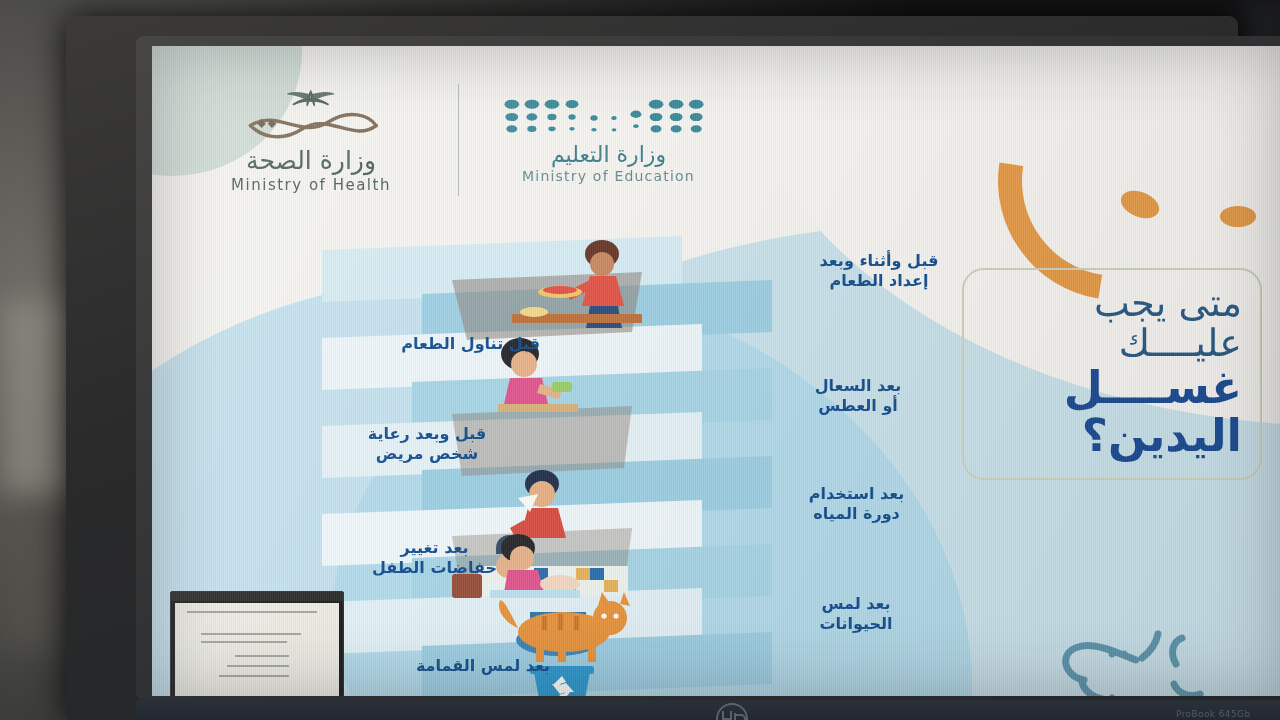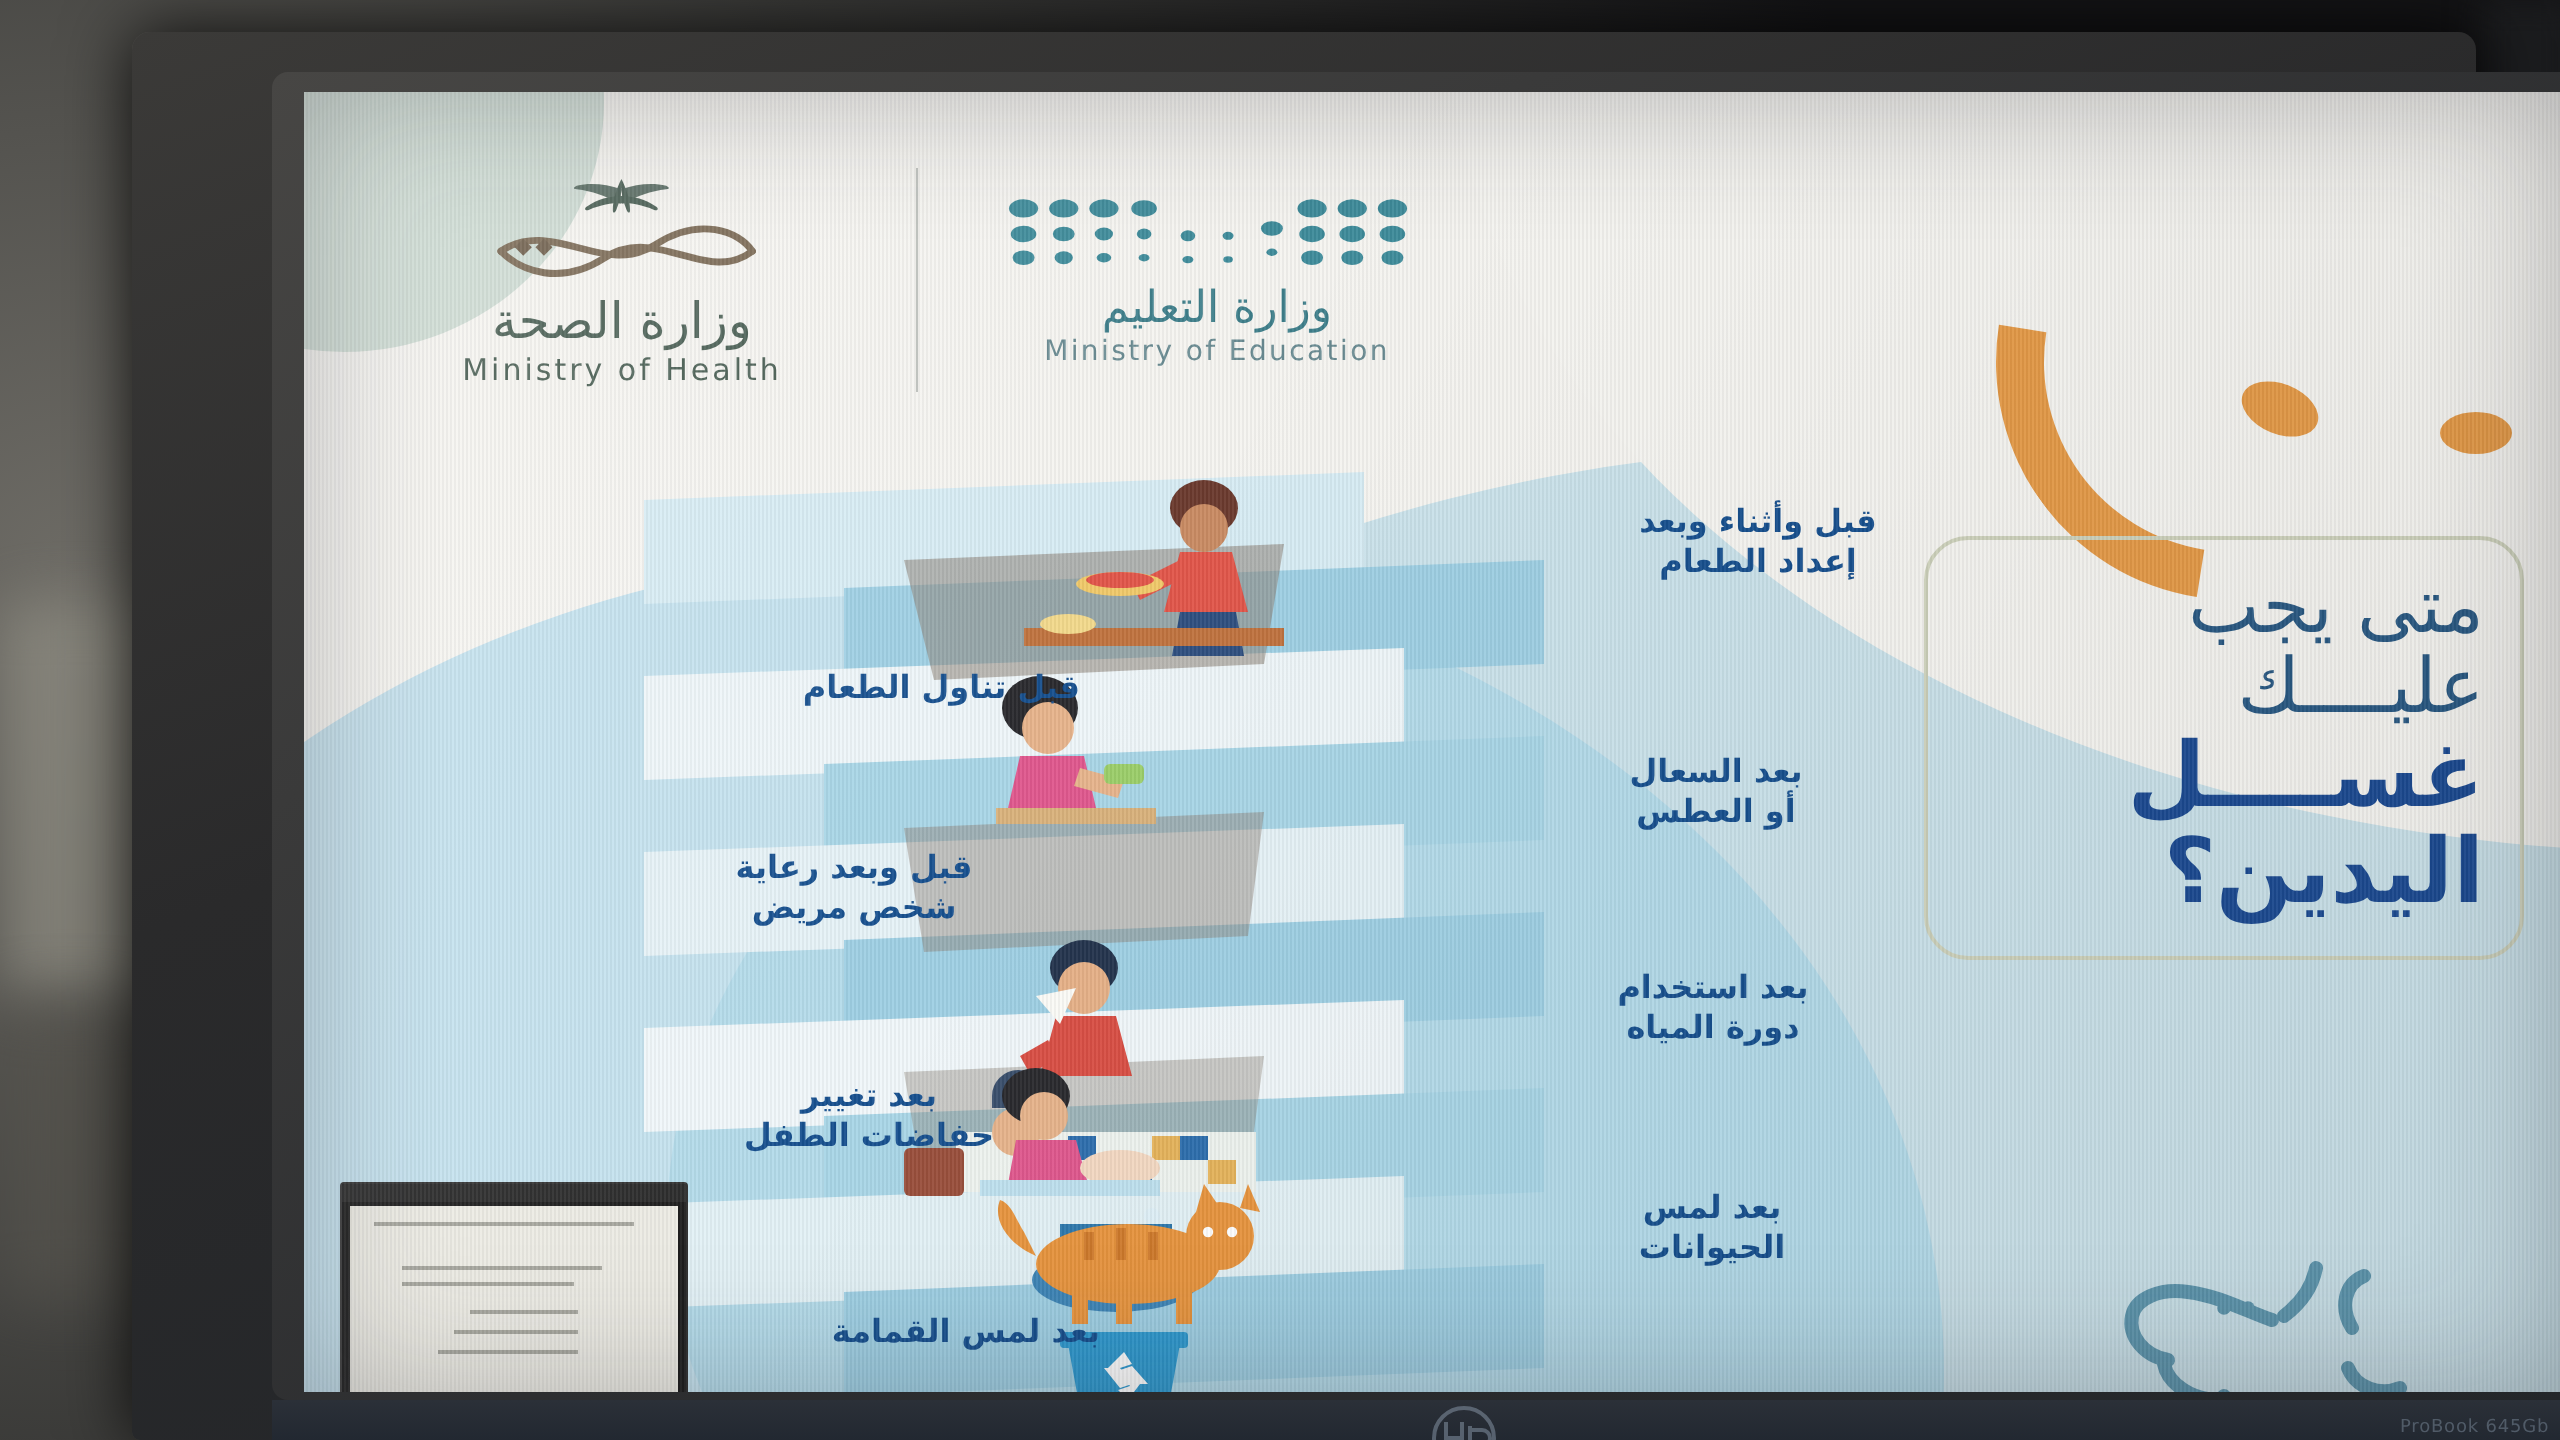--- a/index.html
+++ b/index.html
@@ -20,21 +20,21 @@
           background:linear-gradient(160deg,#3b3a38 0%,#2a2a2b 40%,#1f2328 100%);
           border-radius:9px 9px 4px 4px;
           box-shadow:0 0 34px rgba(0,0,0,.85);}
   .bezel{position:absolute;left:70px;top:20px;width:1164px;height:664px;
          background:linear-gradient(150deg,#474644 0%,#2d2e30 55%,#232629 100%);
          border-radius:8px;}
   .chinbar{position:absolute;left:70px;top:684px;width:1164px;height:36px;
            background:linear-gradient(180deg,#2b3038 0%,#222831 55%,#191d24 100%);
            border-radius:0 0 6px 6px;overflow:hidden;}
   .hp-logo{position:absolute;left:574px;top:3px;width:44px;height:32px;opacity:.42;}
-  .model-txt{position:absolute;left:1040px;top:9px;color:#5f6b79;font-size:9px;letter-spacing:.4px;opacity:.75;margin-left:24px;}
+  .model-txt{position:absolute;left:1040px;top:9px;color:#5f6b79;font-size:9px;letter-spacing:.4px;opacity:.75;}
 
   
   .screen{position:absolute;left:86px;top:30px;width:1132px;height:650px;
           background:#f3f2ee;overflow:hidden;}
   .scanlines{position:absolute;inset:0;pointer-events:none;z-index:60;
              background:repeating-linear-gradient(90deg,rgba(255,255,255,.05) 0 1px,rgba(0,0,0,.045) 1px 2px);}
   .glare{position:absolute;inset:0;pointer-events:none;z-index:61;
          background:linear-gradient(118deg,rgba(255,255,255,.14) 0%,rgba(255,255,255,0) 36%,rgba(0,0,0,.06) 100%);}
   .vign{position:absolute;inset:0;pointer-events:none;z-index:62;
         box-shadow:inset 0 0 70px rgba(40,40,48,.30);}

